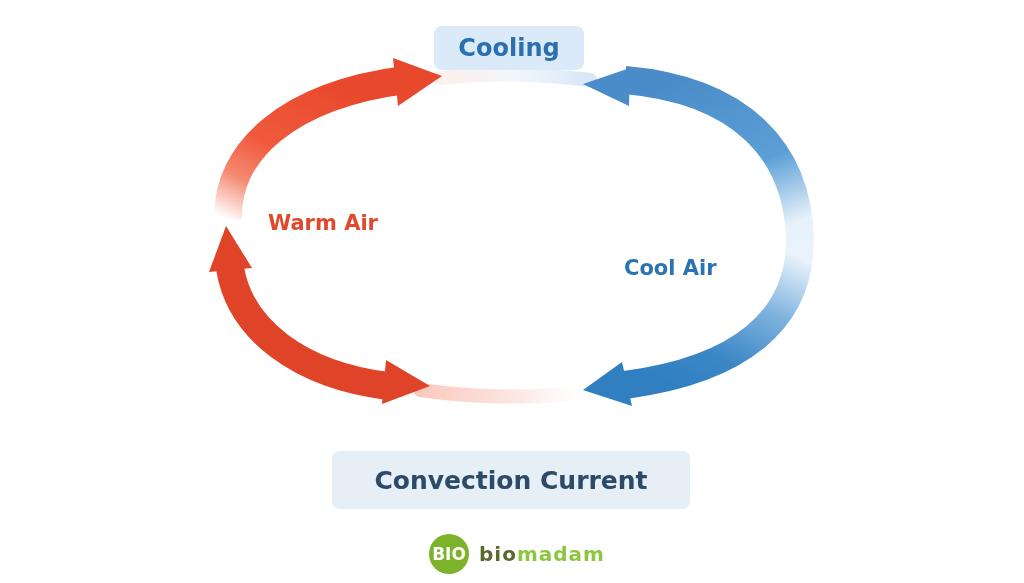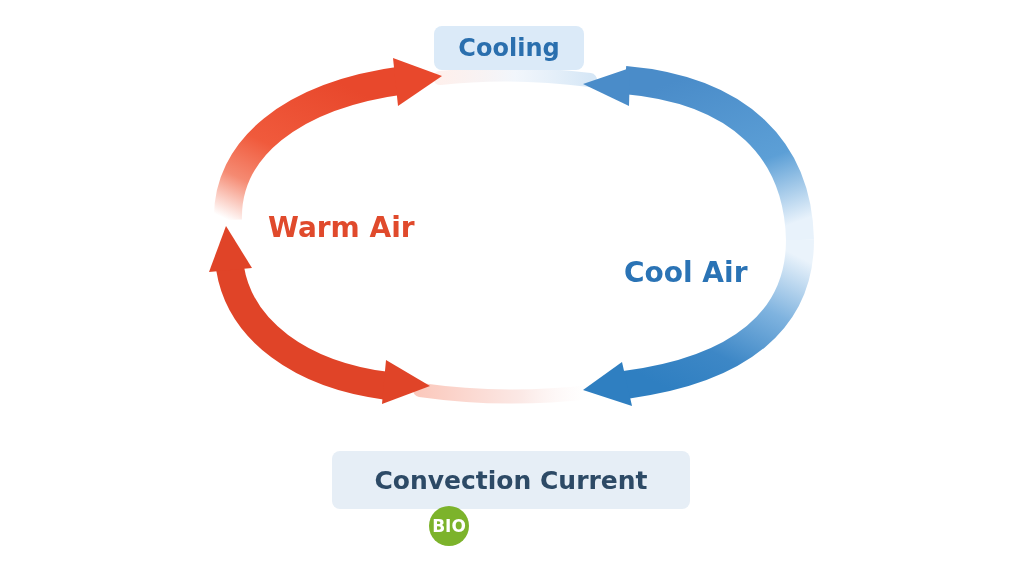--- a/index.html
+++ b/index.html
@@ -1,24 +1,24 @@
 <!DOCTYPE html>
 <html><head>
 <meta charset="utf-8">
 <style>
   html, body { margin: 0; padding: 0; background: #ffffff; }
   body { width: 1024px; height: 583px; position: relative; overflow: hidden; font-family: "DejaVu Sans", sans-serif; }
   .diagram { position: absolute; left: 0; top: 0; width: 1024px; height: 583px; }
   .label-box { position: absolute; border-radius: 8px; display: flex; align-items: center; justify-content: center; font-weight: bold; margin-top: 14px; }
   .cooling { left: 434px; top: 12px; width: 150px; height: 44px; background: #dbeaf8; color: #2a6fae; font-size: 24px; }
   .title { left: 332px; top: 437px; width: 358px; height: 58px; background: #e6eef6; color: #2d4a66; font-size: 25px; }
-  .side-label { position: absolute; font-weight: bold; font-size: 28px; }
+  .side-label { position: absolute; font-weight: bold; font-size: 21px; }
   .warm { left: 268px; top: 211px; color: #e04a2c; }
   .cool { left: 624px; top: 211px; color: #2a73b5; margin-top: 45px; }
-  .logo { position: absolute; left: 429px; top: 506px; display: flex; align-items: center; }
+  .logo { position: absolute; left: 429px; top: 534px; display: flex; align-items: center; }
   .logo-badge { width: 40px; height: 40px; border-radius: 50%; background: #7cb32b; color: #fff; font-weight: bold; font-size: 17px; display: flex; align-items: center; justify-content: center; position: relative; }
   .logo-text { margin-left: 10px; font-size: 20px; font-weight: bold; letter-spacing: 1px; }
   .logo-bio { color: #5a6a2e; }
   .logo-madam { color: #8cc63f; }
 </style>
 </head>
 <body>
 
 <svg class="diagram" viewBox="0 0 1024 583" xmlns="http://www.w3.org/2000/svg">
   <defs>
@@ -79,13 +79,16 @@
 
 <div class="label-box cooling">Cooling</div>
 <div class="side-label warm">Warm Air</div>
 <div class="side-label cool">Cool Air</div>
 <div class="label-box title">Convection Current</div>
 
 <div class="logo">
   <div class="logo-badge">
     <span>BIO</span>
   </div>
+  <div class="logo-text">
+    <span class="logo-bio">bio</span><span class="logo-madam">madam</span>
+  </div>
 </div>
 
 </body></html>

